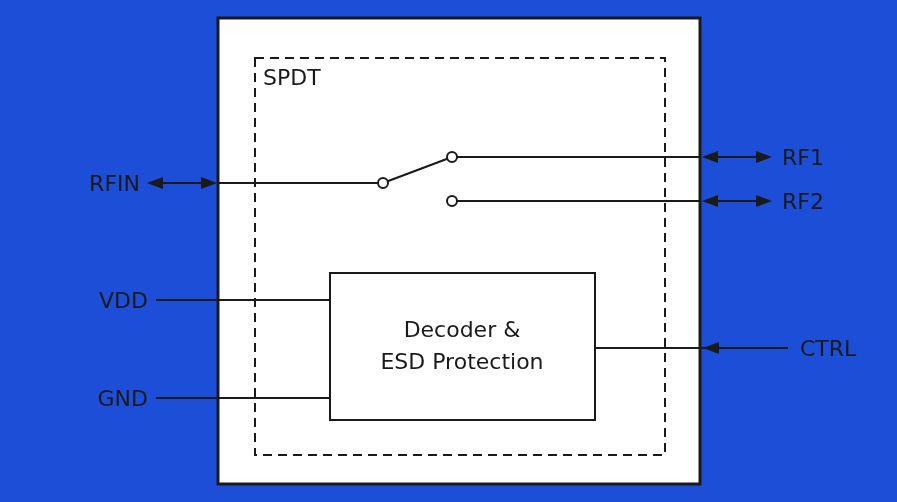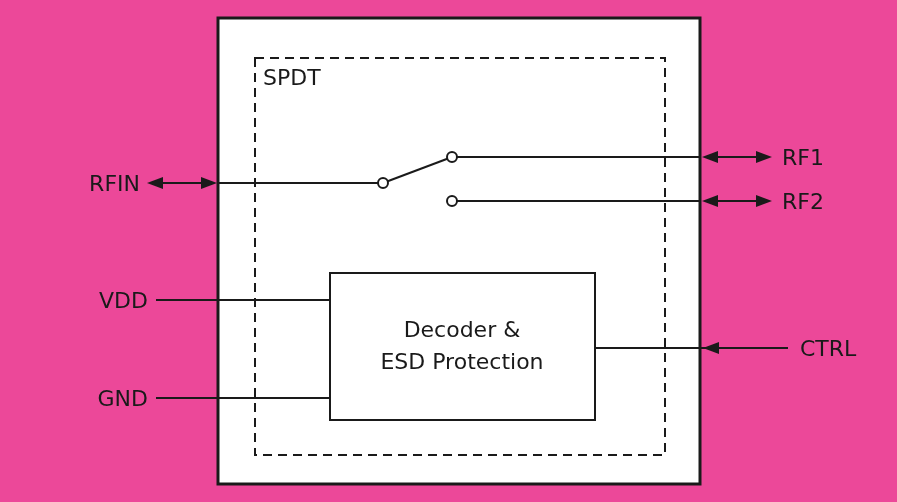--- a/index.html
+++ b/index.html
@@ -5,21 +5,21 @@
   html, body {
     margin: 0;
     padding: 0;
     background: #ffffff;
     font-family: "DejaVu Sans", "Liberation Sans", sans-serif;
   }
   .canvas {
     position: relative;
     width: 897px;
     height: 502px;
-    background: #ec4899;
+    background: #1d4ed8;
     overflow: hidden;
   }
   svg text {
     fill: #1a1a1a;
     font-family: "DejaVu Sans", "Liberation Sans", sans-serif;
     font-size: 22px;
   }
   .wire        { stroke: #1a1a1a; stroke-width: 2; fill: none; }
   .chip-box    { stroke: #1a1a1a; stroke-width: 3; fill: #ffffff; }
   .dashed-box  { stroke: #1a1a1a; stroke-width: 2; fill: none; stroke-dasharray: 9 6; }

